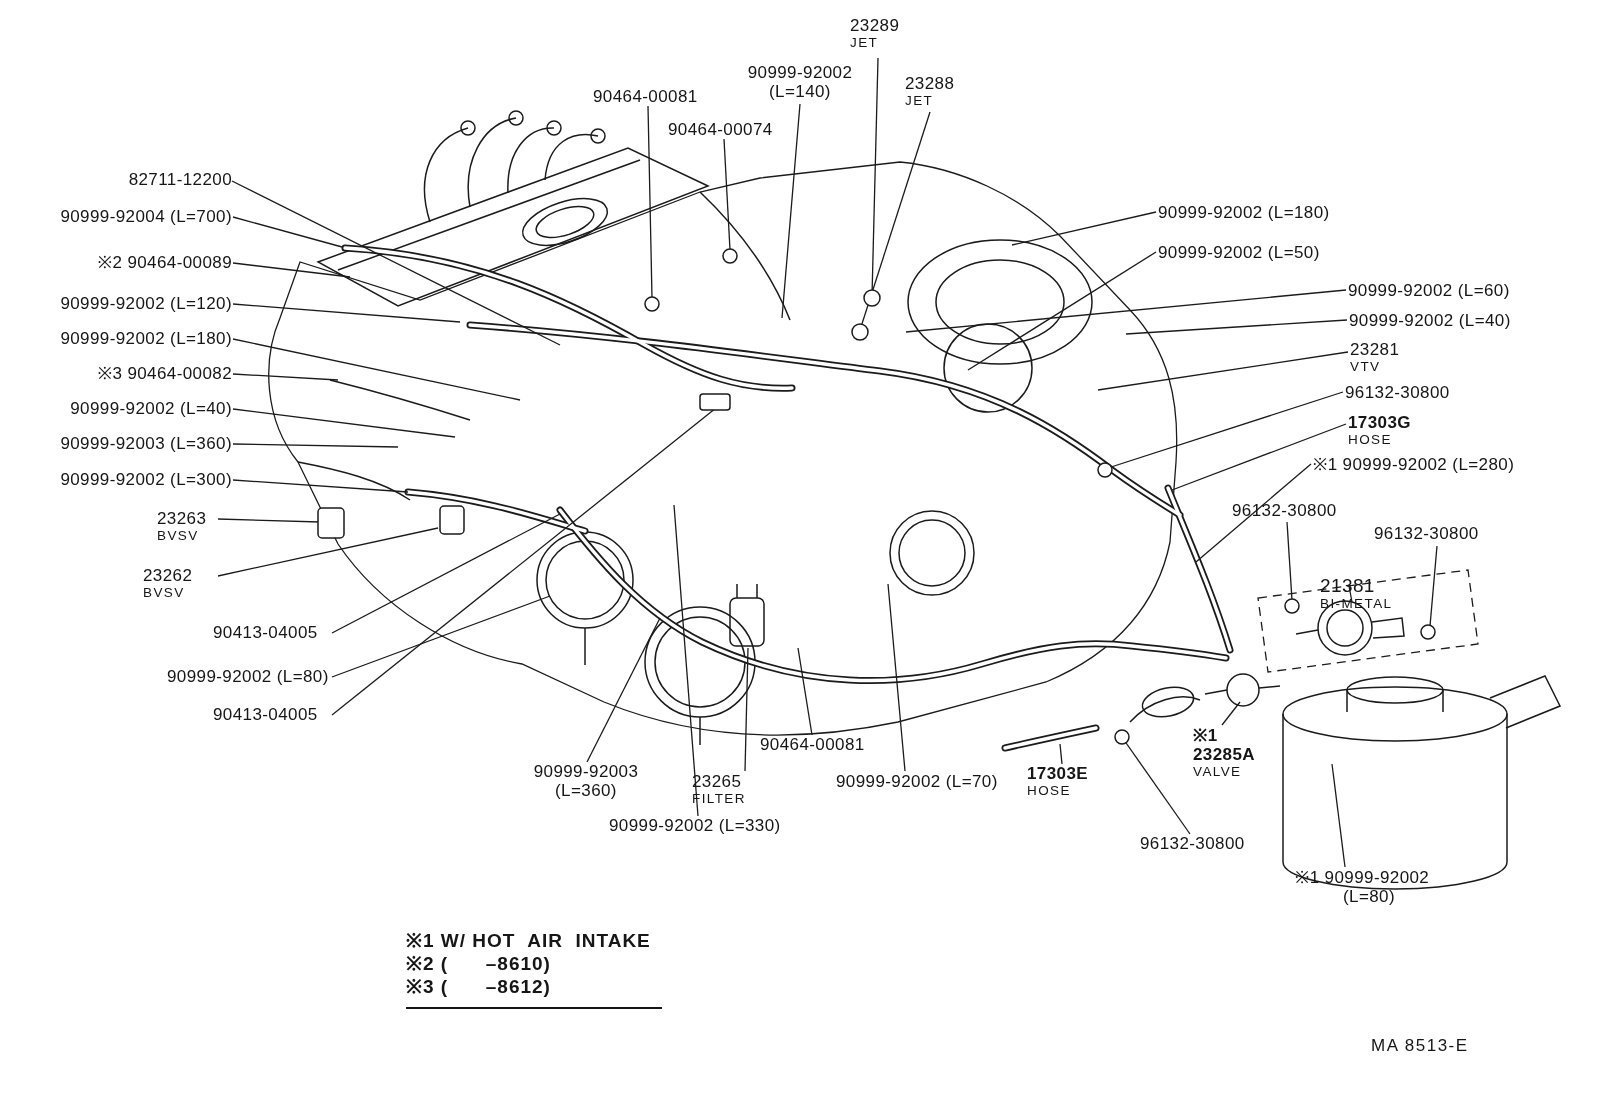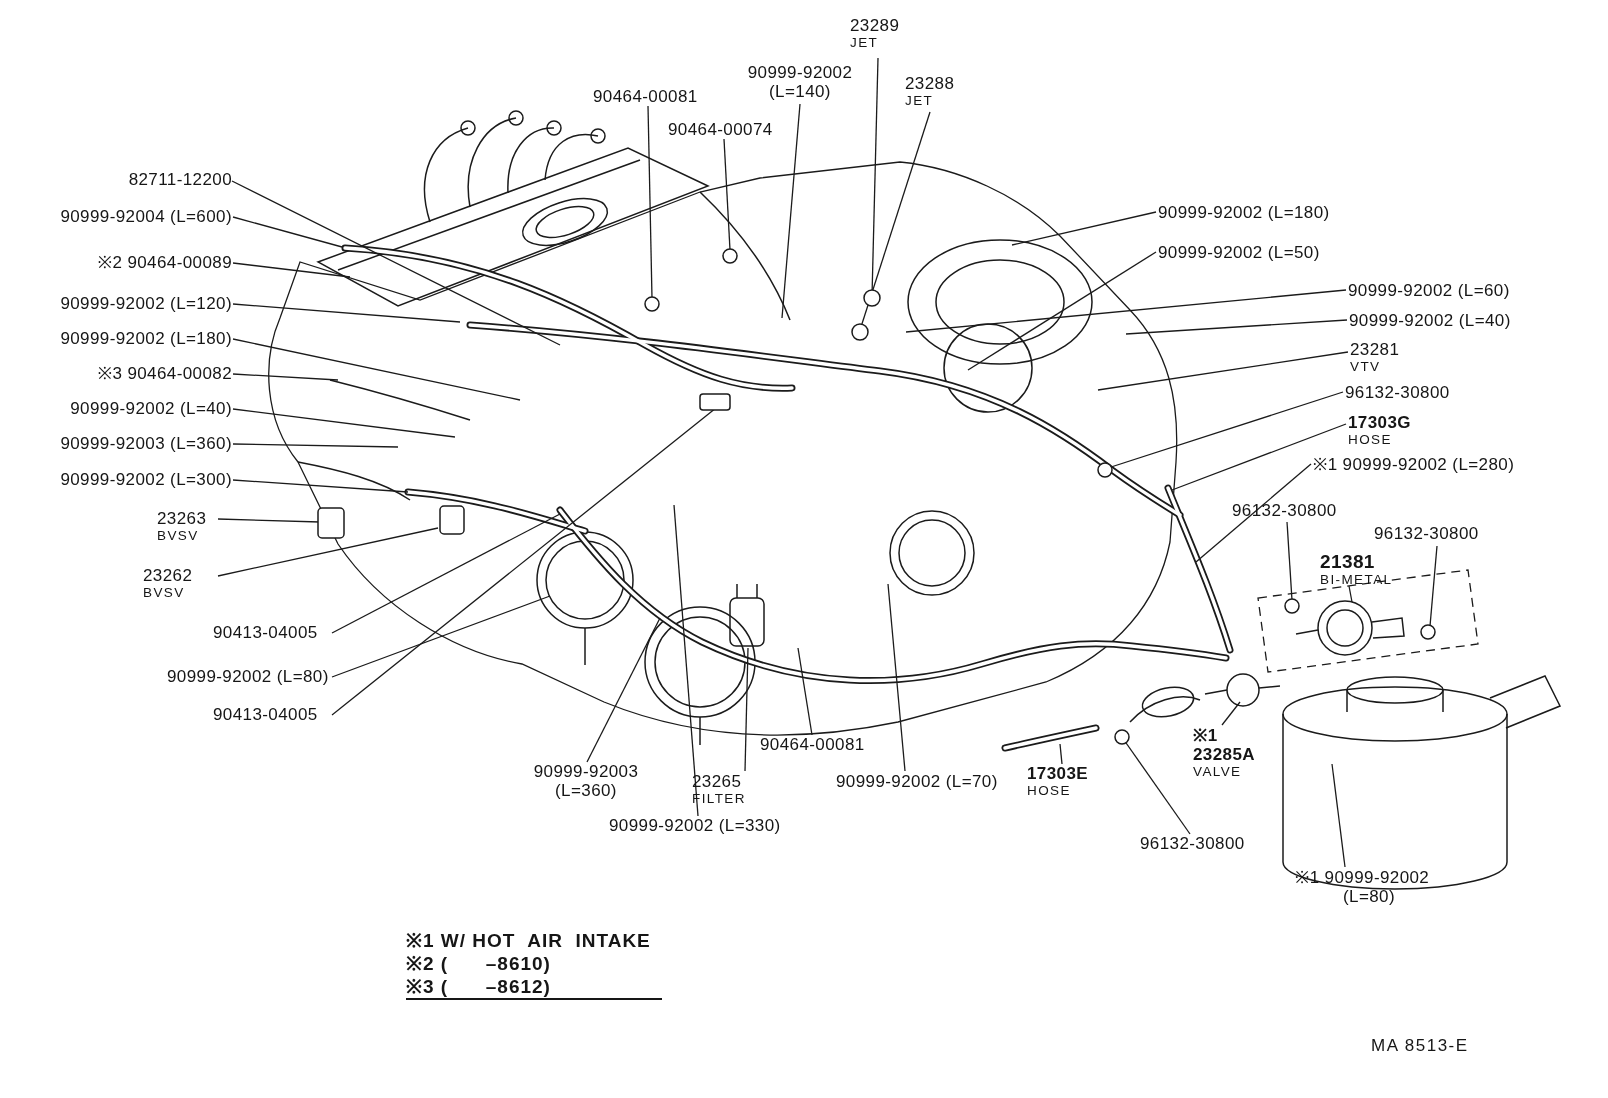--- a/index.html
+++ b/index.html
@@ -11,25 +11,25 @@
   .stage svg { position:absolute; left:0; top:0; }
   .lbl {
     position:absolute; font-size:17px; line-height:1.12;
     letter-spacing:.4px; white-space:nowrap;
   }
   .lbl span { display:block; }
   .lbl .sub { font-size:13.5px; letter-spacing:1.4px; }
   .ra { width:192px; text-align:right; }
   .ctr { text-align:center; }
   .bold { font-weight:bold; }
-  .big { font-weight:bold; font-size:19px; }
+  .big { font-weight:normal; font-size:19px;margin-top:24px; }
   .legend {
     position:absolute; left:406px; top:929px; min-width:256px;
     font-size:19px; font-weight:bold; letter-spacing:1px;
-    border-bottom:2.5px solid #161616; 
+    border-bottom:2.5px solid #161616; padding-bottom:9px;
   }
   .legend div { line-height:23px; white-space:pre; }
   .figcode {
     position:absolute; left:1371px; top:1036px;
     font-size:17px; letter-spacing:1.5px; font-weight:normal;
   }
 </style>
 </head>
 <body>
 
@@ -193,21 +193,21 @@
 
   <div class="lbl" style="left:668px;top:120px">
     <span>90464-00074</span>
   </div>
 
   <div class="lbl ra" style="left:40px;top:170px">
     <span>82711-12200</span>
   </div>
 
   <div class="lbl ra" style="left:40px;top:207px">
-    <span>90999-92004 (L=600)</span>
+    <span>90999-92004 (L=700)</span>
   </div>
 
   <div class="lbl ra" style="left:40px;top:253px">
     <span>※2 90464-00089</span>
   </div>
 
   <div class="lbl ra" style="left:40px;top:294px">
     <span>90999-92002 (L=120)</span>
   </div>
 

